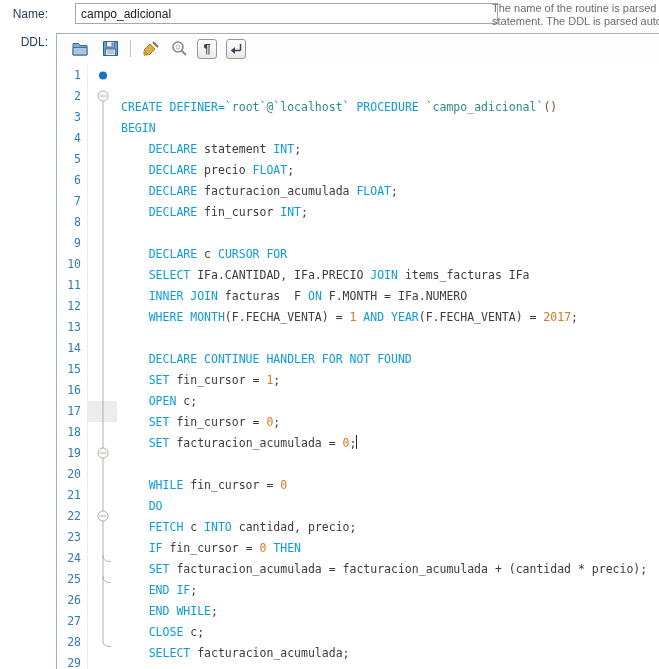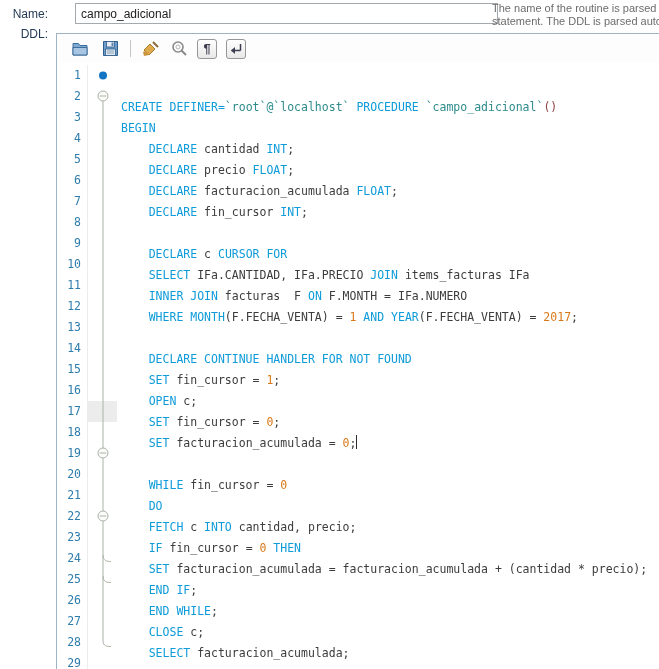--- a/index.html
+++ b/index.html
@@ -3,21 +3,21 @@
 <meta charset="utf-8">
 <style>
   * { margin:0; padding:0; box-sizing:border-box; }
   html,body { width:659px; height:669px; overflow:hidden; background:#fff;
     font-family:"Liberation Sans", sans-serif; }
   .root { position:relative; width:659px; height:669px;border-radius:8px; }
 
   .field-label { position:absolute; left:0; width:48px; text-align:right;
     font-size:12px; color:#243c58; }
   .name-label { top:7px; }
-  .ddl-label  { top:27px; }
+  .ddl-label  { top:35px; }
 
   .name-input { position:absolute; left:55px; top:3px; width:423px; height:21px;
     border:1px solid #a3a9ad; background:#fff; font-family:"Liberation Sans",sans-serif;
     font-size:12px; color:#222; padding:2px 5px; outline:none;margin-left:20px; }
 
   .help { position:absolute; left:492px; top:2px; font-size:11px; line-height:13px;
     color:#6c6c6c; white-space:nowrap; }
 
   .editor { position:absolute; left:56px; top:33px; right:0; bottom:0;
     border:1px solid #a0b3c2; border-right:none; border-bottom:none; background:#fff; }
@@ -141,21 +141,21 @@
           </div>
           <div class="code"><span class="tk-kw">BEGIN</span></div>
         </div>
         <div class="row">
           <div class="ln">3</div>
           <div class="fold">
             <svg width="30" height="21" viewBox="0 0 30 21">
               <line class="fl" x1="15" y1="0" x2="15" y2="21"></line>
             </svg>
           </div>
-          <div class="code"><span class="tk-kw">    DECLARE</span><span class="tk-id"> cantidad </span><span class="tk-kw">INT</span><span class="tk-id">;</span></div>
+          <div class="code"><span class="tk-kw">    DECLARE</span><span class="tk-id"> statement </span><span class="tk-kw">INT</span><span class="tk-id">;</span></div>
         </div>
         <div class="row">
           <div class="ln">4</div>
           <div class="fold">
             <svg width="30" height="21" viewBox="0 0 30 21">
               <line class="fl" x1="15" y1="0" x2="15" y2="21"></line>
             </svg>
           </div>
           <div class="code"><span class="tk-kw">    DECLARE</span><span class="tk-id"> precio </span><span class="tk-kw">FLOAT</span><span class="tk-id">;</span></div>
         </div>

